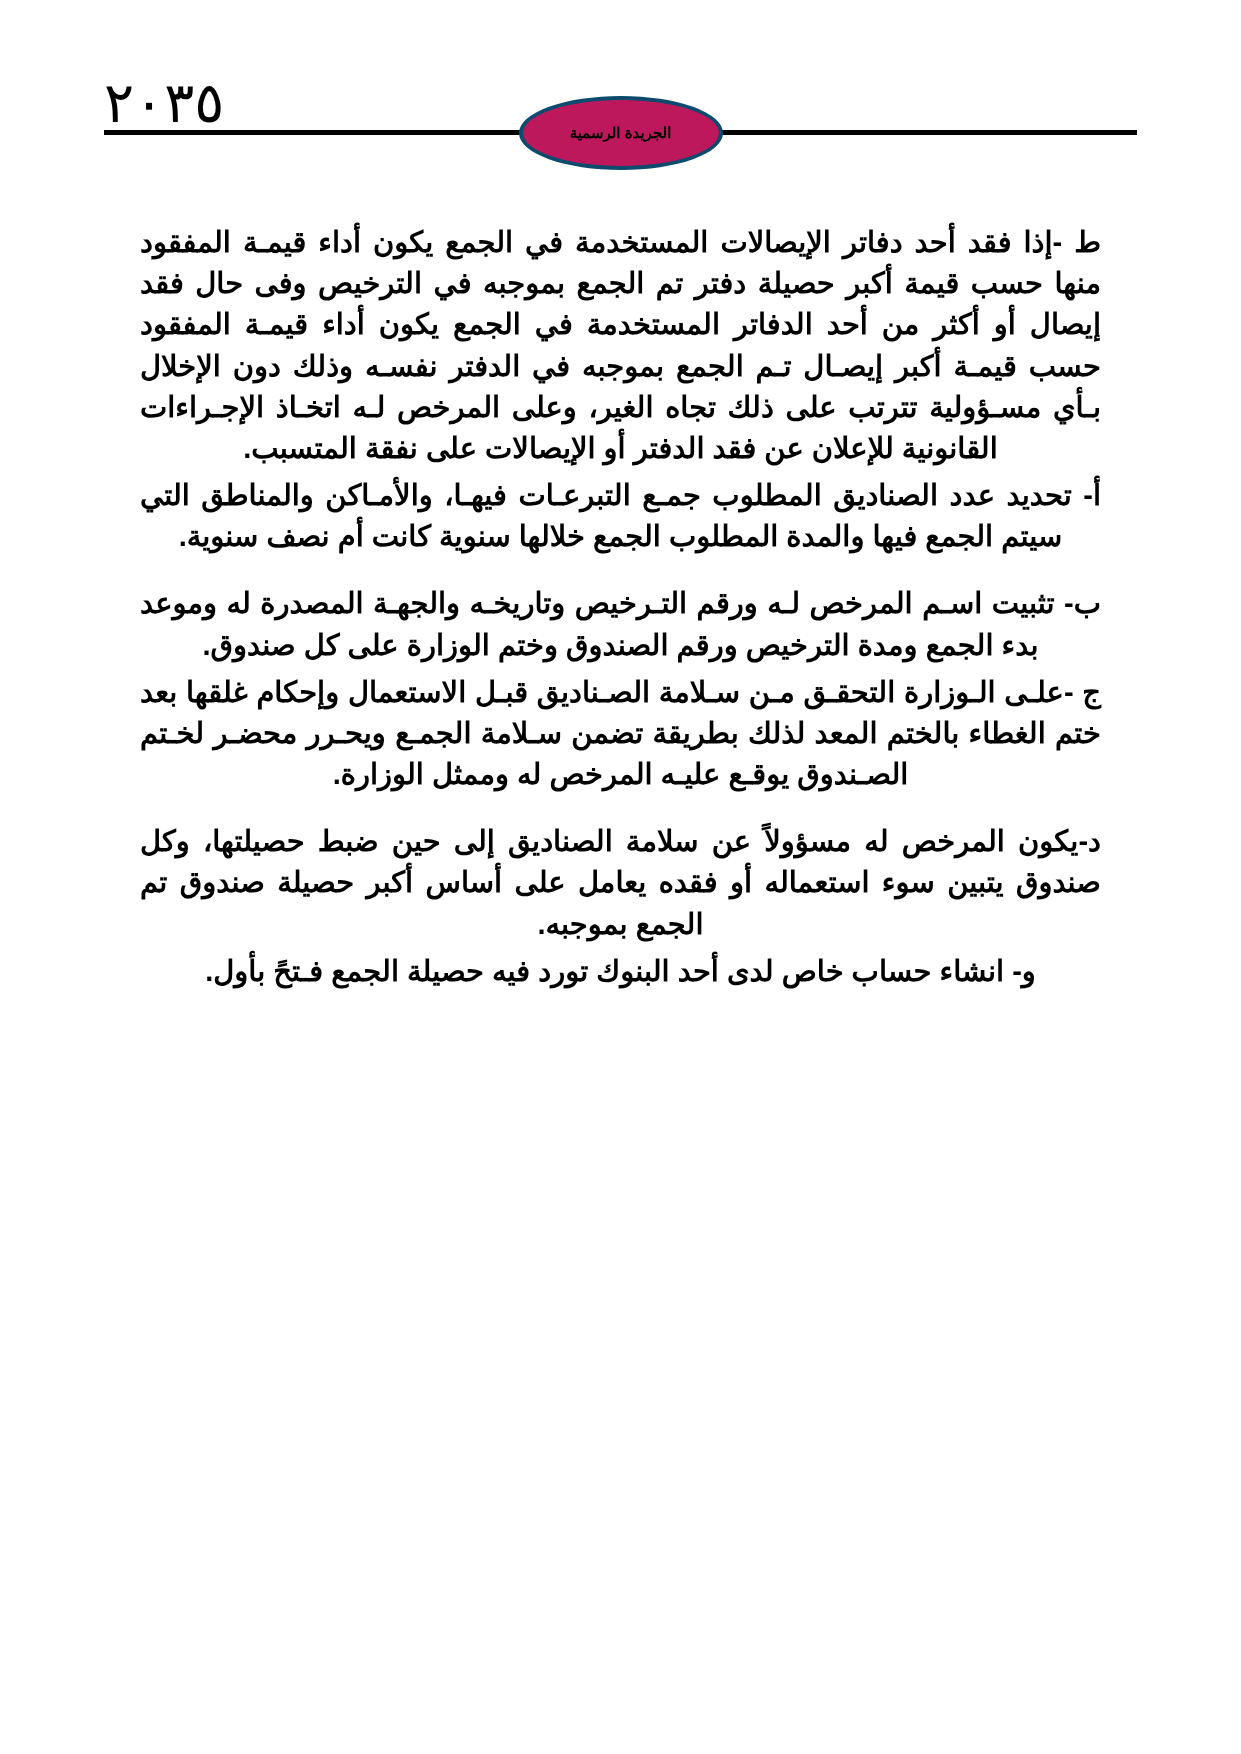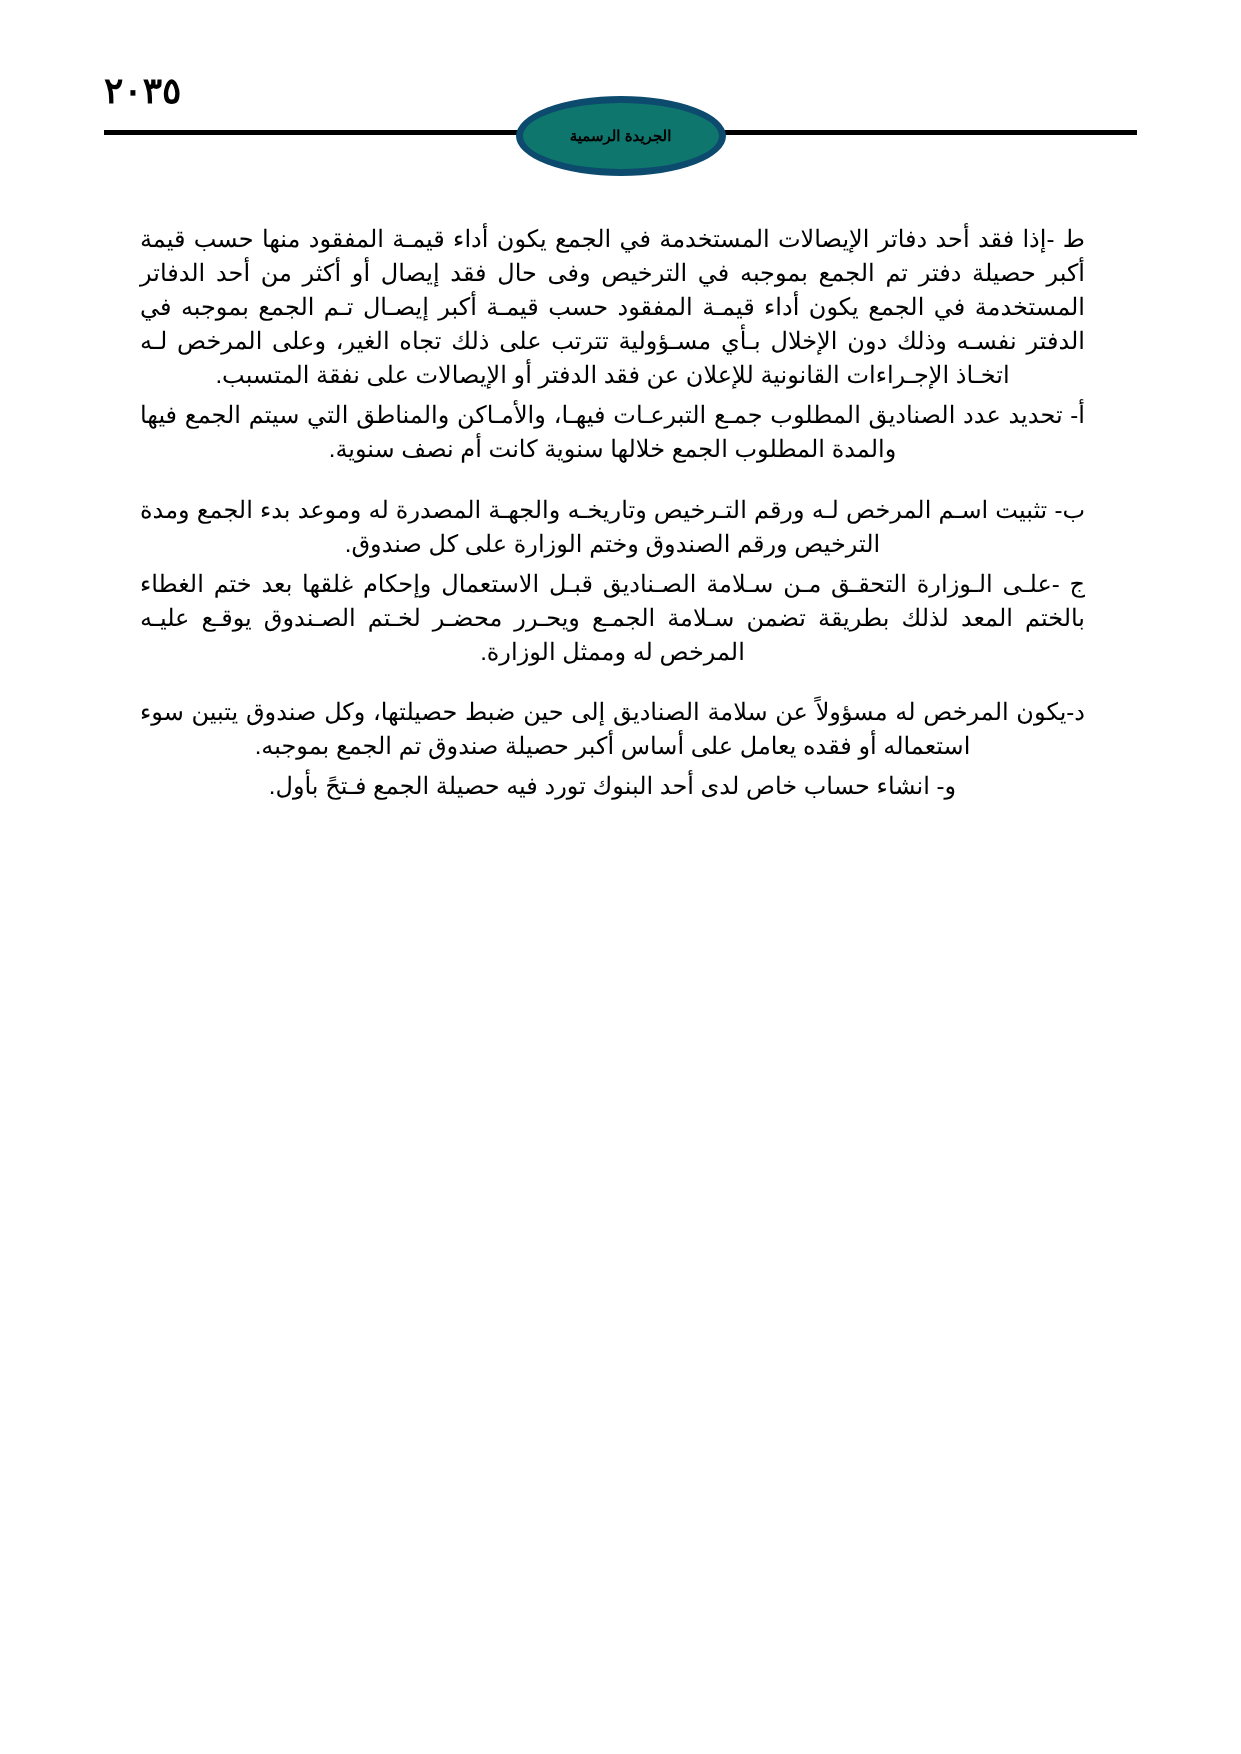--- a/index.html
+++ b/index.html
@@ -25,64 +25,64 @@
   
   .header {
     position: relative;
     height: 110px;
     margin: 78px 0 0 0;
   }
   .page-number {
     position: absolute;
     top: -8px;
     left: 104px;
-    font-size: 36px;
-    font-weight: bold;
+    font-size: 56px;
+    font-weight: normal;
     letter-spacing: 2px;
     font-family: "Liberation Serif", serif;
   }
   .header-rule {
     position: absolute;
     top: 52px;
     right: 104px;
     left: 104px;
     height: 5px;
     background: #000000;
   }
   .header-badge {
     position: absolute;
     top: 18px;
     left: 50%;
     transform: translateX(-50%);
     width: 196px;
     height: 66px;
-    border: 7px solid #0c4a6e;
+    border: 4px solid #0c4a6e;
     border-radius: 50%;
-    background: #0f766e;
+    background: #be185d;
     display: flex;
     align-items: center;
     justify-content: center;
   }
   .header-badge span {
     font-size: 15px;
     font-weight: bold;
     font-family: "Liberation Sans", sans-serif;
   }
 
   
   .content {
     margin: 34px 140px 0 140px;
     text-align: justify;
     text-align-last: center;
   }
   p.para {
-    margin: 0 16px 6px 0;
-    font-size: 24px;
+    margin: 0 0 6px 0;
+    font-size: 29px;
     line-height: 1.42;
-    font-weight: normal;
+    font-weight: bold;
     font-family: "Liberation Sans", sans-serif;
     text-align: justify;
     text-justify: inter-word;
   }
   p.para.last-center {
     text-align-last: center;
   }
   p.gap-before { margin-top: 26px; }
 </style>
 </head>

